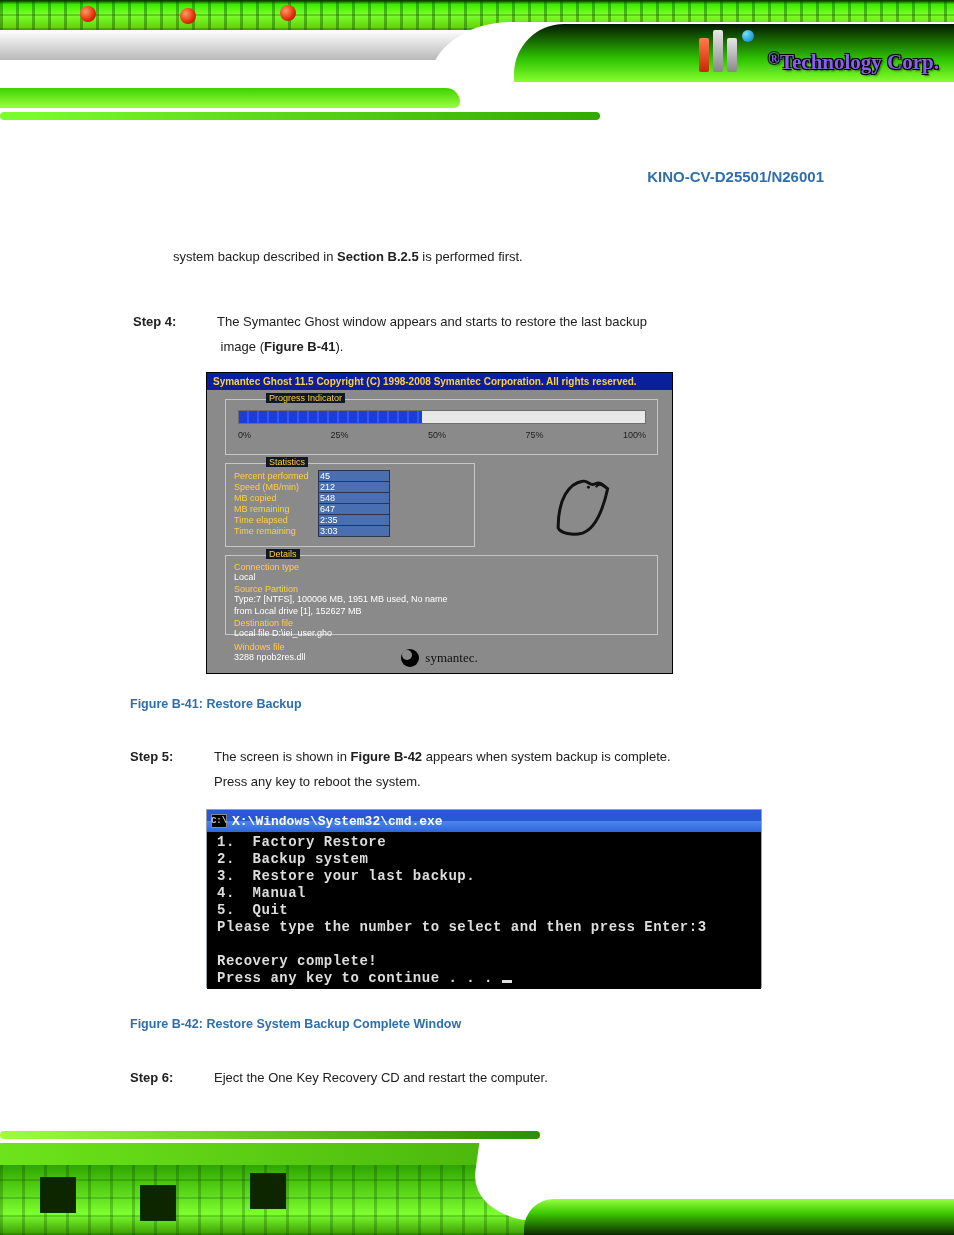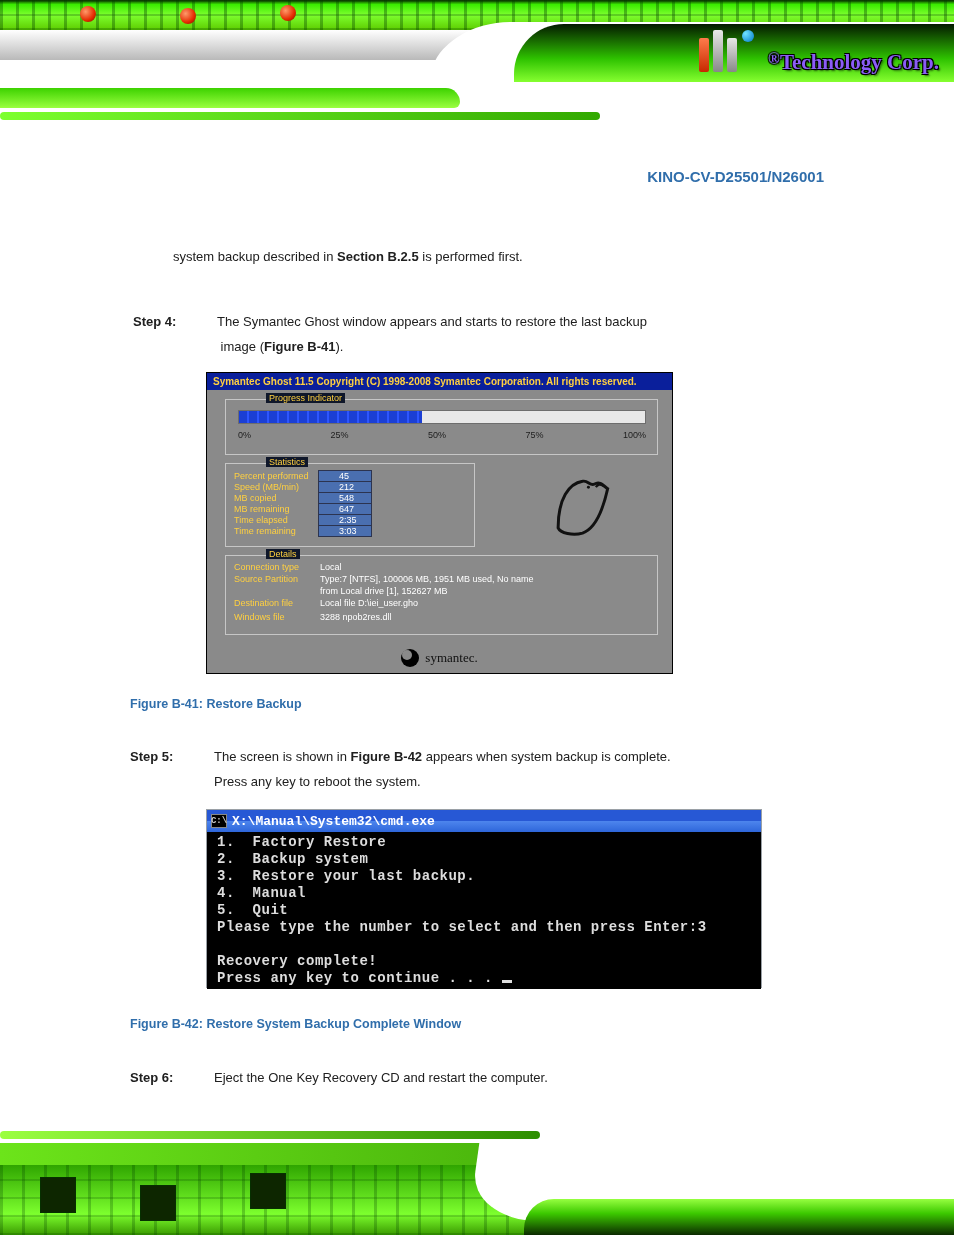--- a/index.html
+++ b/index.html
@@ -47,26 +47,26 @@
 .ghost .group{ position:absolute; border:1px solid #c6c6c6; }
 .ghost .group .legend{ position:absolute; top:-7px; left:6px; background:#0f172a; color:#ffd040; font-size:9px; padding:0 3px;margin-left:34px; }
 .g-prog{ top:26px; left:18px; width:433px; height:56px; }
 .g-prog .barwrap{ position:absolute; top:10px; left:12px; width:408px; height:14px; background:#e8e8e8; border:1px solid #6d6d6d; overflow:hidden; }
 .g-prog .barfill{ height:100%; width:45%; background: repeating-linear-gradient(90deg, #1b3fd4 0 8px, #2d55ff 8px 10px); }
 .g-prog .ticks{ position:absolute; top:30px; left:12px; width:408px; display:flex; justify-content:space-between; font-size:9px; color:#202020; }
 .g-stat{ top:90px; left:18px; width:250px; height:84px; }
 .g-stat .row{ display:flex; font-size:9px; height:11px; align-items:center; }
 .g-stat .rows{ position:absolute; top:6px; left:8px; width:236px; }
 .g-stat .lbl{ width:84px; color:#ffd040; }
-.g-stat .val{ width:54px; background:#4a6fb0; color:#ffffff; padding-left:20px; border:1px solid #2c3450; }
+.g-stat .val{ width:72px; background:#4a6fb0; color:#ffffff; padding-left:1px; border:1px solid #2c3450; }
 .ghost .ghostlogo{ position:absolute; top:92px; left:340px; width:74px; height:74px; }
 .ghost .ghostlogo svg{ width:74px; height:74px; }
 .g-det{ top:182px; left:18px; width:433px; height:80px; }
 .g-det .rows{ position:absolute; top:6px; left:8px; width:418px; font-size:9px; }
-.g-det .row{ display:flex; margin-bottom:2px; color:#fff; }
+.g-det .row{ display:flex; margin-bottom:2px; color:#fff;flex-direction:column; }
 .g-det .lbl{ width:86px; color:#ffd040; }
 .g-det .val{ flex:1; }
 .ghost .sym{ position:absolute; bottom:6px; left:0; width:100%; text-align:center; }
 .ghost .sym .circle{ display:inline-block; width:18px; height:18px; border-radius:50%; background:#000; position:relative; vertical-align:middle; margin-right:6px; }
 .ghost .sym .circle::after{ content:""; position:absolute; width:10px; height:10px; border-radius:50%; background:#8a8a8a; left:1px; top:1px; }
 .ghost .sym .txt{ font-family: Georgia, serif; font-size:13px; color:#111; vertical-align:middle; }
 
 
 .cmd{ position:absolute; top:809px; left:206px; width:556px; height:179px; font-family: 'Lucida Console','Courier New', monospace; }
 .cmd .tb{ height:22px; background:linear-gradient(to bottom,#2758d5 0%,#2758d5 48%, #4e86ee 49%, #2e66da 100%); display:flex; align-items:center; font-size:13px; font-weight:bold; color:#fff; padding-left:4px; }
@@ -211,21 +211,21 @@
 <div class="fig-cap1">Figure B-41: Restore Backup</div>
 
 <div class="p2">
   <b class="lbl">Step 5:</b><span>The screen is shown in </span><span class="fig" style="font-weight:bold">Figure B-42</span><span> appears when system backup is complete.</span><br>
   <span style="display:inline-block;width:84px"></span><span>Press any key to reboot the system.</span>
 </div>
 
 <div class="cmd">
   <div class="tb">
     <span class="ico">C:\</span>
-    <span>X:\Manual\System32\cmd.exe</span>
+    <span>X:\Windows\System32\cmd.exe</span>
   </div>
   <div class="body"><span>1.  Factory Restore</span>
 <span>2.  Backup system</span>
 <span>3.  Restore your last backup.</span>
 <span>4.  Manual</span>
 <span>5.  Quit</span>
 <span>Please type the number to select and then press Enter:3</span>
 <span></span>
 <span>Recovery complete!</span>
 <span>Press any key to continue . . . </span><span class="cursor"></span></div>

